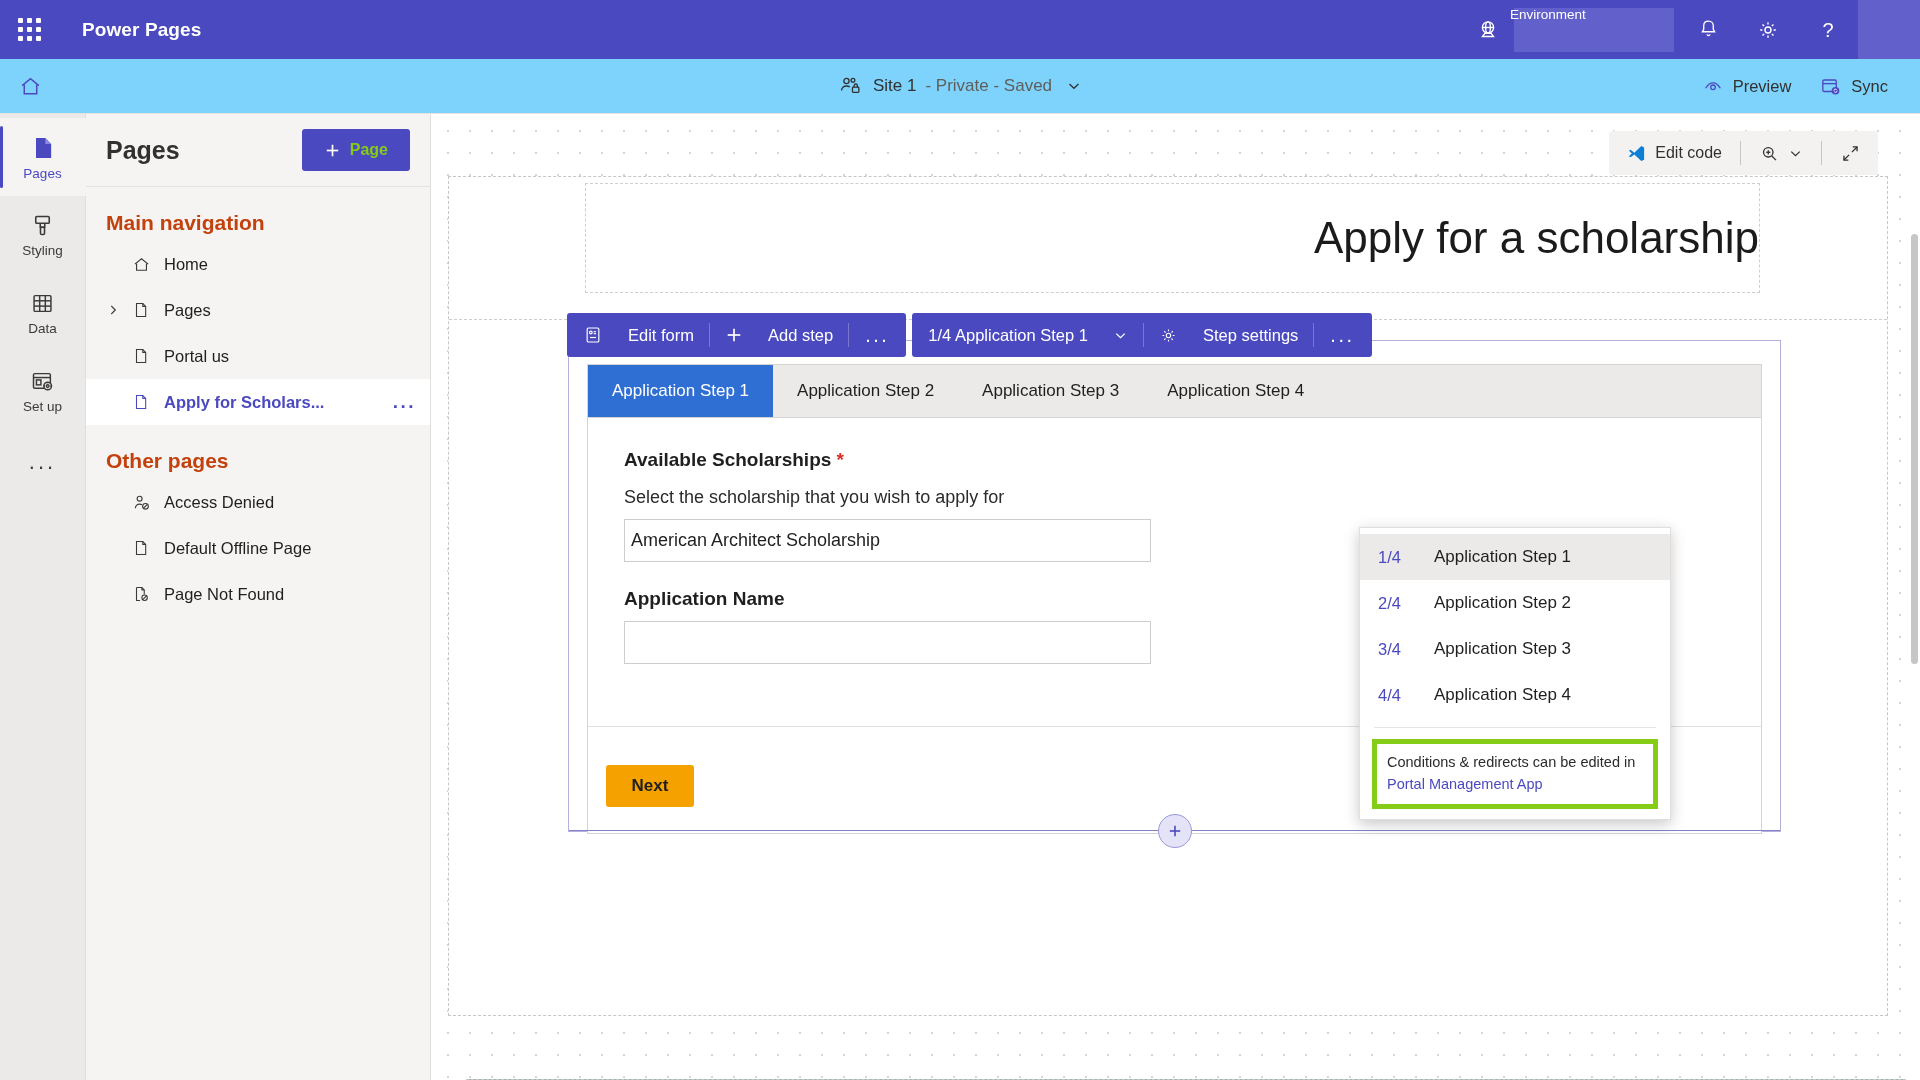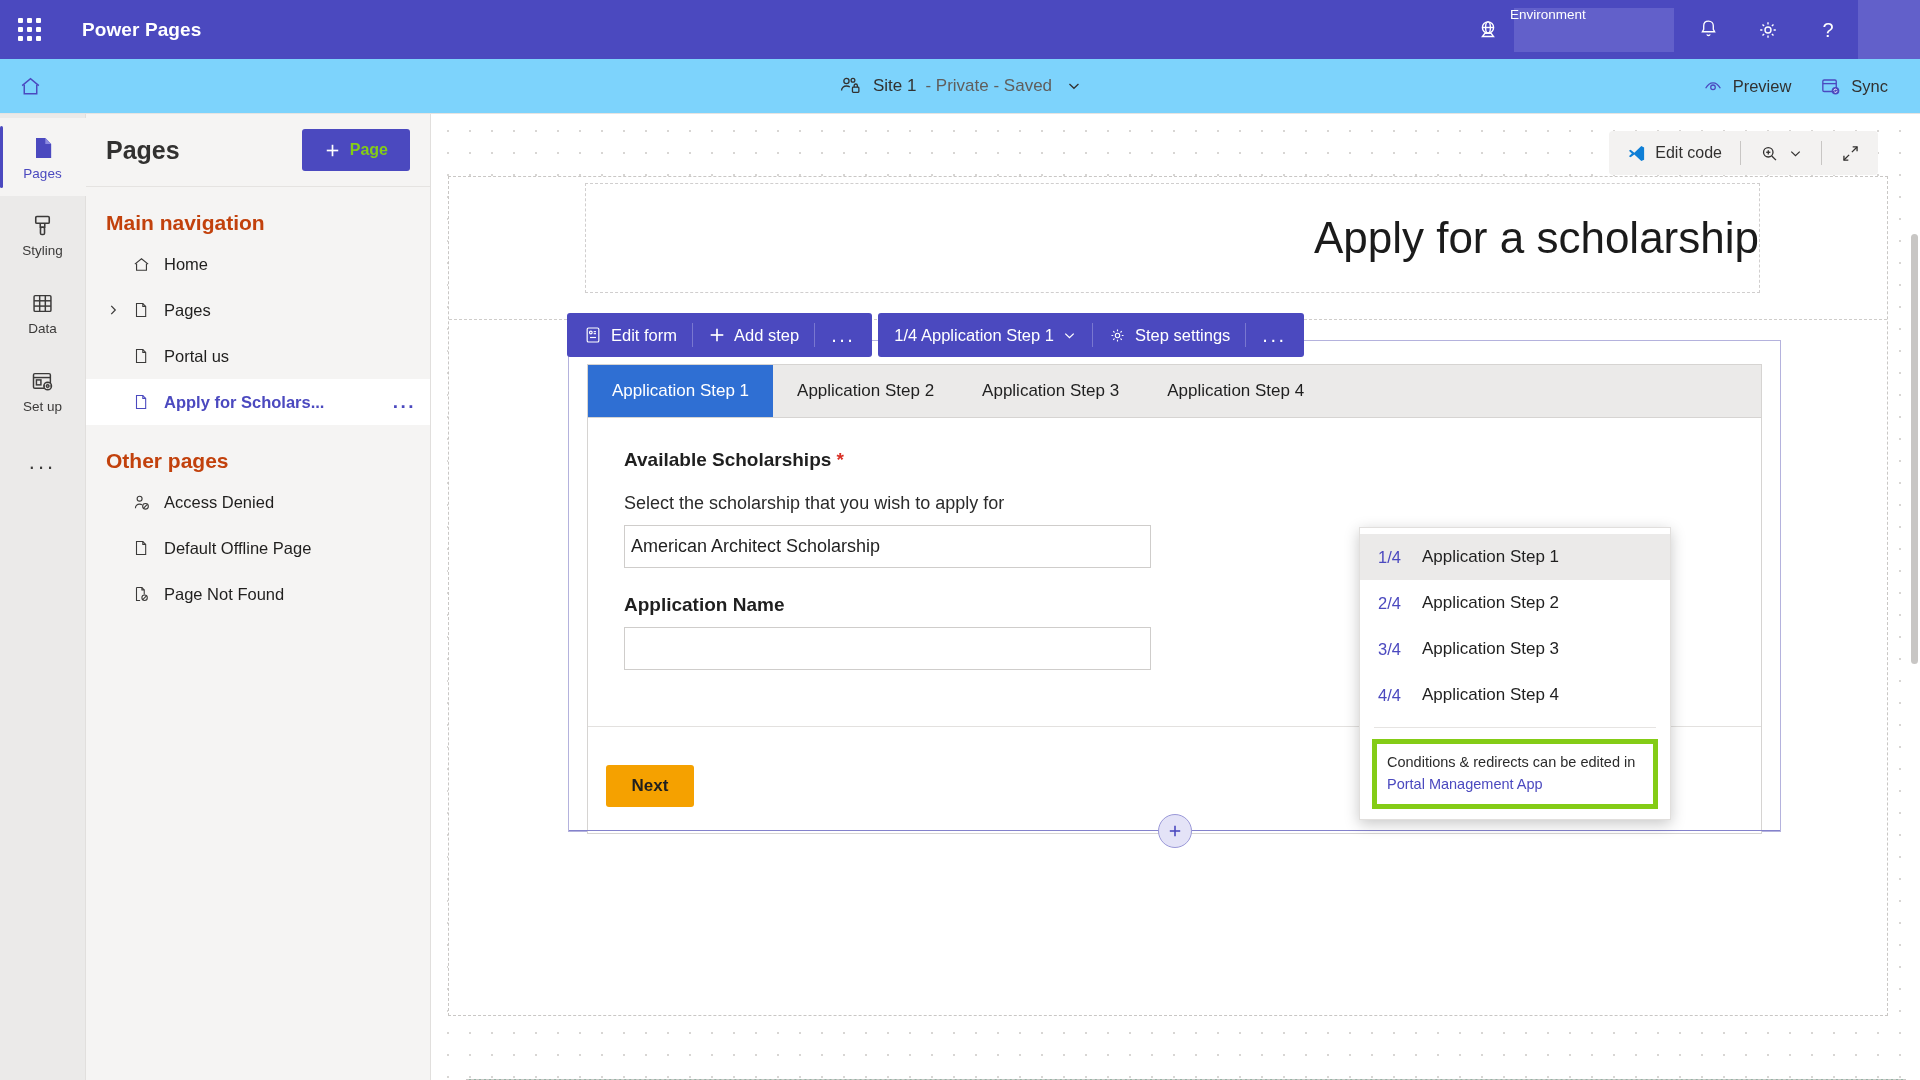--- a/index.html
+++ b/index.html
@@ -131,21 +131,21 @@
     border-bottom:1px solid #d6d4d2;
   }
   .tab{
     display:flex; align-items:center; padding:0 24px; font-size:17px;
     color:#1f1f1f; cursor:pointer; white-space:nowrap;
   }
   .tab.active{ background:#2f6fd3; color:#fff; }
   .fields{ padding:31px 36px 0 36px; }
   .flabel{ font-size:19px; font-weight:700; color:#1f1f1f; }
   .req{ color:#d93025; font-weight:700; }
-  .fhelp{ font-size:18px; color:#2b2b2b; margin-top:22px; }
+  .fhelp{ font-size:18px; color:#2b2b2b; margin-top:16px; }
   .finput{
     margin-top:11px; width:527px; height:43px; border:1px solid #cfcdcb; background:#fff;
     display:flex; align-items:center; padding:0 6px; font-size:18px; color:#1f1f1f;
     font-family:"Liberation Sans", sans-serif;
   }
   .fgap{ height:26px; }
   .form-rule{ position:absolute; left:0; right:0; top:361px; border-top:1px solid #e3e1df; }
   .btn-next{
     position:absolute; left:18px; top:400px;
     background:#f5a100; color:#1f1f1f; border:none; border-radius:3px;
@@ -160,34 +160,34 @@
   }
   .sec-bottom-line{ position:absolute; left:0; right:0; bottom:0; border-top:1px solid #8482cc; }
 
   
   .mtoolbar{ position:absolute; left:136px; top:199px; display:flex; gap:6px; z-index:50; }
   .mt-group{
     background:#4b49bf; border-radius:3px; height:44px;
     display:flex; align-items:center; padding:0 4px; color:#fff;
   }
   .mt-item{
-    display:flex; align-items:center; gap:8px; height:36px; padding:0 12px;
+    display:flex; align-items:center; gap:25px; height:36px; padding:0 12px;
     font-size:16.5px; cursor:pointer; border-radius:3px; white-space:nowrap;
   }
   .mt-sep{ width:1px; height:24px; background:#7977d0; margin:0 3px; }
   .mt-dots{ letter-spacing:2.5px; font-size:20px; padding:0 13px; cursor:pointer; }
 
   
   .dropdown{
     position:absolute; left:928px; top:413px; width:312px; background:#fff;
     border:1px solid #e1dfdd; box-shadow:0 4px 14px rgba(0,0,0,.22); z-index:60;
     padding:6px 0 10px 0;
   }
   .dd-item{
-    display:flex; align-items:center; gap:14px; height:46px; padding:0 18px;
+    display:flex; align-items:center; gap:26px; height:46px; padding:0 18px;
     font-size:17px; color:#1f1f1f; cursor:pointer;
   }
   .dd-item.sel{ background:#ebeae9; }
   .dd-frac{ color:#4b49bf; font-size:16.5px; min-width:30px; }
   .dd-rule{ border-top:1px solid #e6e4e2; margin:9px 14px 0 14px; }
   .dd-foot{
     margin:11px 12px 0 12px; border:5px solid #84cc16; padding:8px 10px;
     font-size:14.5px; color:#2b2b2b; line-height:1.5;
   }
   .dd-link{ color:#4b49bf; display:block; cursor:pointer; }

